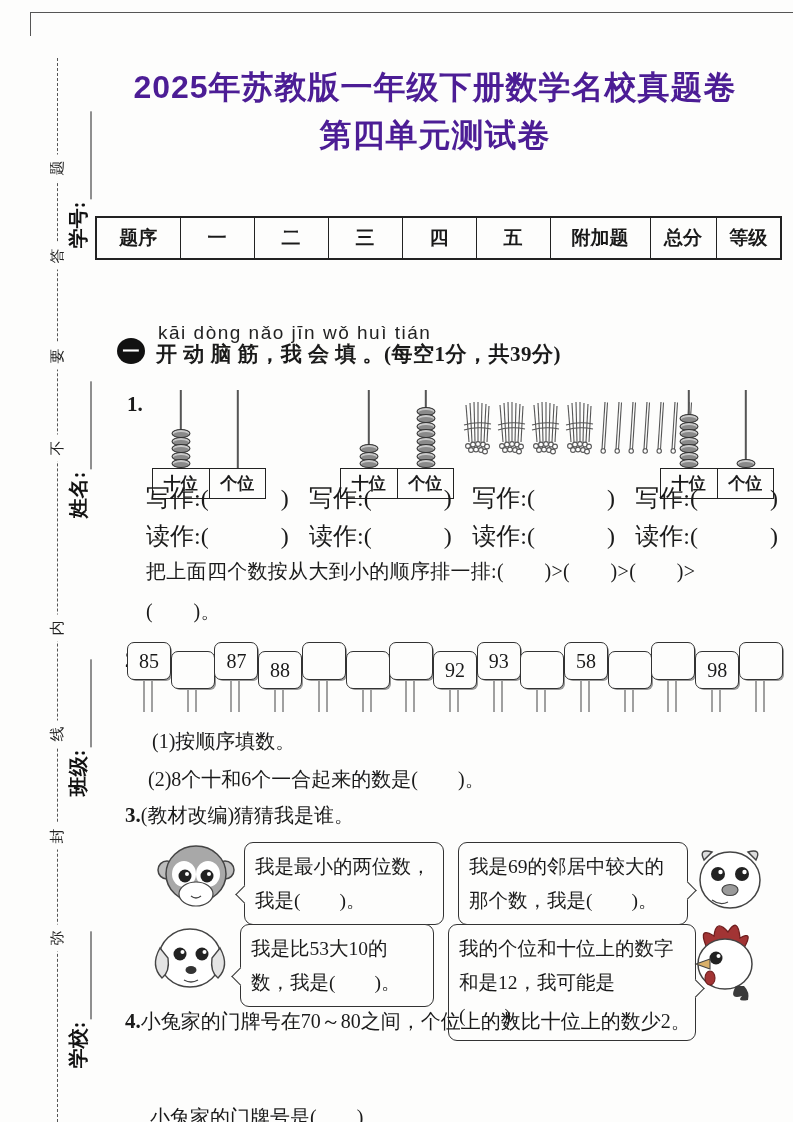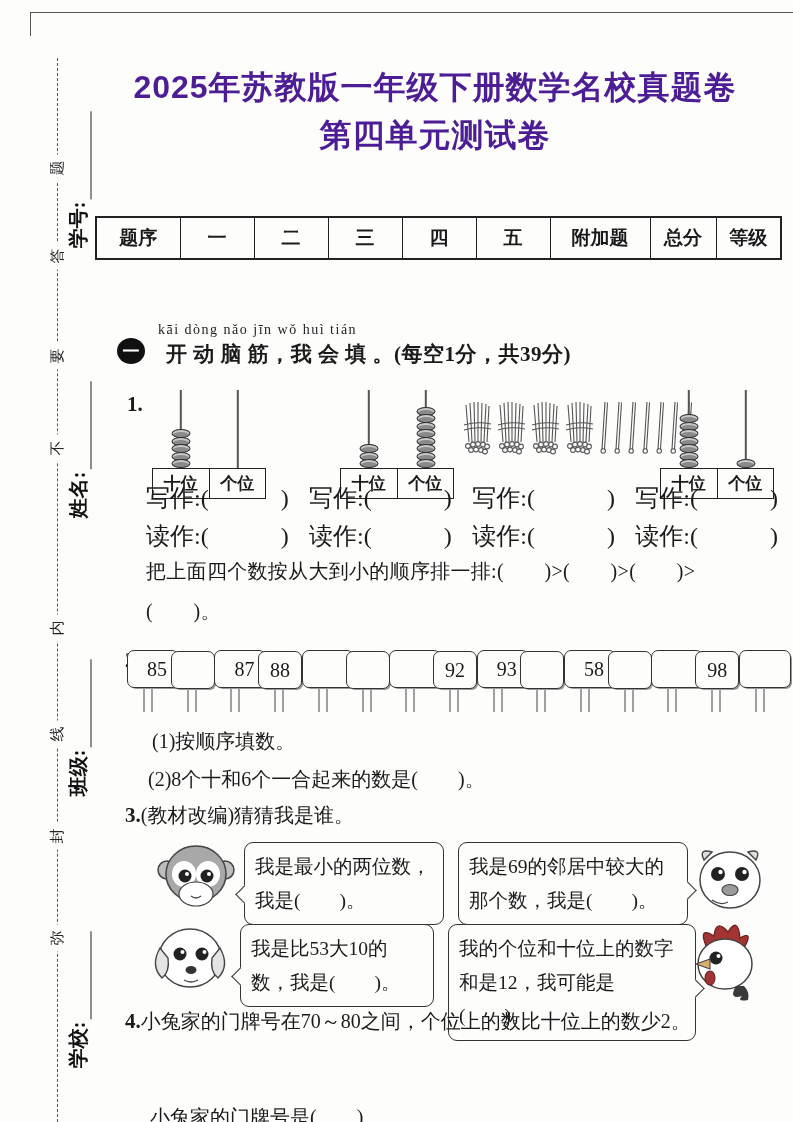--- a/index.html
+++ b/index.html
@@ -22,22 +22,22 @@
   .title{left:90px;width:690px;text-align:center;font-family:"Liberation Sans",sans-serif;
          font-weight:900;font-size:32px;letter-spacing:1px;color:#4c1d95;}
   #info-line{left:378px;top:174px;display:flex;gap:48px;font-size:20px;font-weight:700;}
   
   #score-table{left:95px;top:216px;border-collapse:collapse;table-layout:fixed;}
   #score-table td{border:1.3px solid #222;height:40px;text-align:center;font-size:19px;font-weight:600;padding:0;}
   #score-table{border:2px solid #222;}
   
   #sec1-badge{left:117px;top:338px;width:28px;height:26px;background:#111;border-radius:50%;
       color:#fff;font-size:17px;display:flex;align-items:center;justify-content:center;font-weight:700;}
-  #sec1-pinyin{left:158px;top:322px;font-family:Liberation Serif, serif;font-size:14px;color:#222;letter-spacing:1.5px;}
-  #sec1-title{left:166px;top:340px;font-size:21px;font-weight:700;letter-spacing:.5px;}
+  #sec1-pinyin{left:158px;top:322px;font-family:Liberation Sans, sans-serif;font-size:19px;color:#222;letter-spacing:1.5px;}
+  #sec1-title{left:156px;top:340px;font-size:21px;font-weight:700;letter-spacing:.5px;}
   .qnum{font-size:21px;font-weight:700;}
   
   .abacus{width:114px;}
   .rods{display:flex;height:78px;}
   .rod-cell{position:relative;width:57px;height:78px;}
   .rod{position:absolute;left:50%;top:0;bottom:0;width:2.4px;transform:translateX(-50%);background:#555;}
   .beads{position:absolute;bottom:0;left:50%;transform:translateX(-50%);display:flex;flex-direction:column;}
   .bead{width:17px;height:7px;background:#8a8a8a;border:1.2px solid #333;border-radius:50%;margin-top:-1.5px;
         box-shadow:inset 0 2px 0 #c9c9c9;}
   .pv-box{display:flex;border:1.4px solid #222;height:29px;background:#fdfdfc;position:relative;}
@@ -47,21 +47,21 @@
   #sticks{display:flex;align-items:flex-end;gap:3px;}
   
   .fill-row{left:146px;width:632px;display:flex;justify-content:space-between;font-size:24px;}
   .long-line{left:146px;width:640px;font-size:20px;letter-spacing:.3px;}
   
   #signs-row{left:127px;top:634px;width:654px;height:80px;display:flex;justify-content:space-between;}
   .sign{position:relative;width:42px;height:80px;}
   .plate{position:absolute;left:0;width:42px;height:36px;border:1.3px solid #333;border-radius:7px;
          background:#fdfdfc;box-shadow:2px 2px 0 -1px #999;display:flex;align-items:center;justify-content:center;
          font-size:20px;z-index:2;}
-  .sign.high .plate{top:16px;padding-left:8px;} .sign.low .plate{top:17px;}
+  .sign.high .plate{top:8px;} .sign.low .plate{top:17px;}
   .post{position:absolute;left:50%;transform:translateX(-50%);width:7px;bottom:2px;
         border-left:1.6px solid #444;border-right:1.6px solid #444;}
   .sign.high .post{top:34px;} .sign.low .post{top:51px;}
   .body-text{font-size:20px;}
   
   .bubble{position:absolute;border:1.3px solid #333;border-radius:9px;background:#fdfdfc;
           padding:7px 10px;font-size:19.5px;line-height:1.72;}
   .tail{position:absolute;width:12px;height:12px;background:#fdfdfc;transform:rotate(45deg);}
   .tail.left{left:-7px;top:55%;border-left:1.3px solid #333;border-bottom:1.3px solid #333;}
   .tail.right{right:-7px;top:50%;border-right:1.3px solid #333;border-top:1.3px solid #333;}

